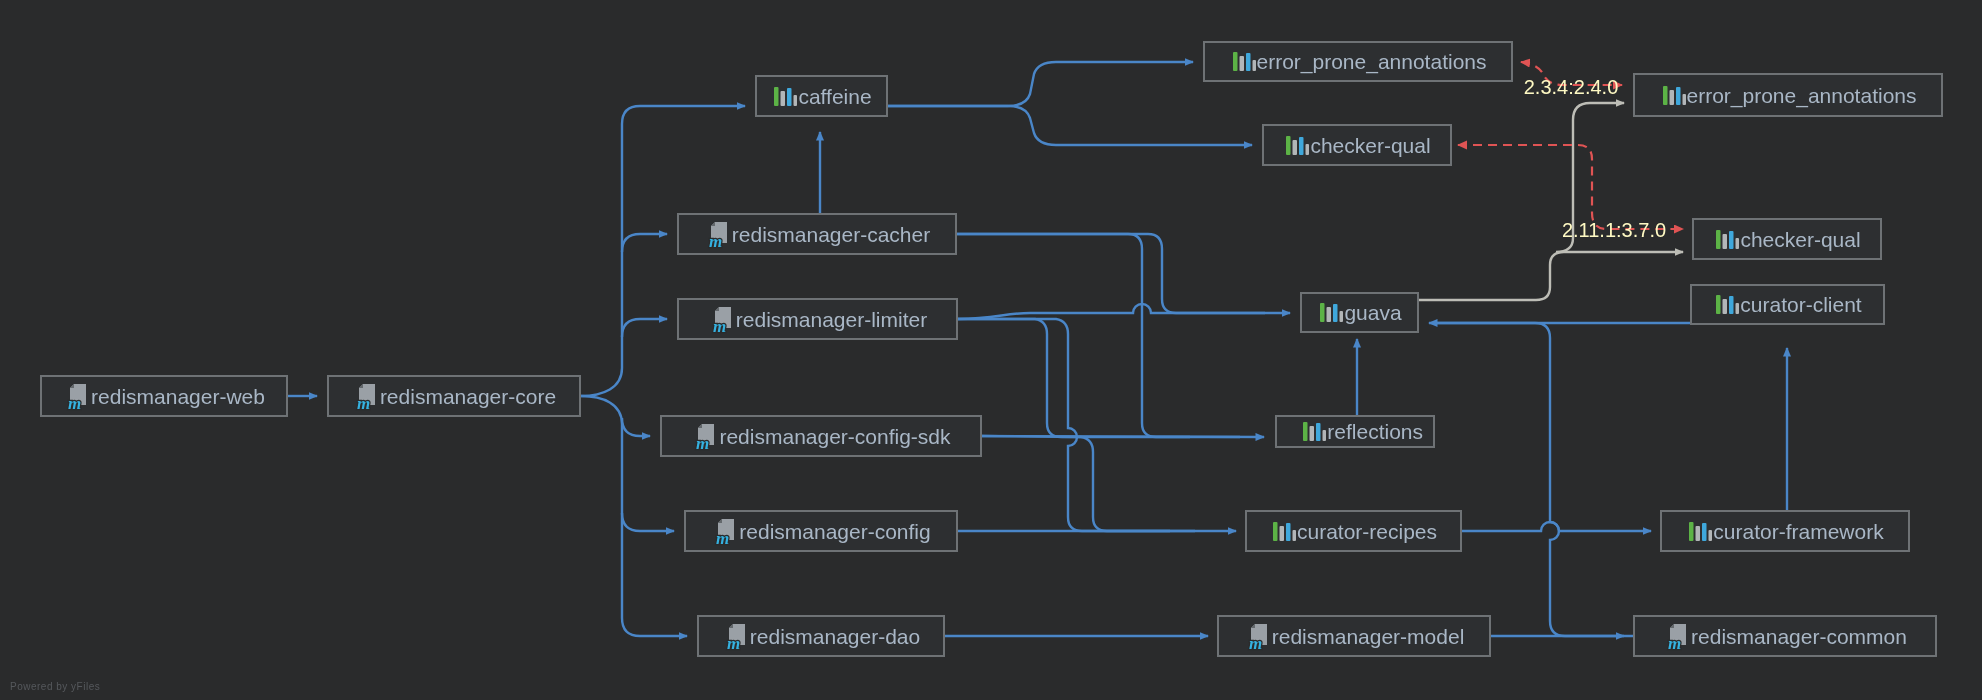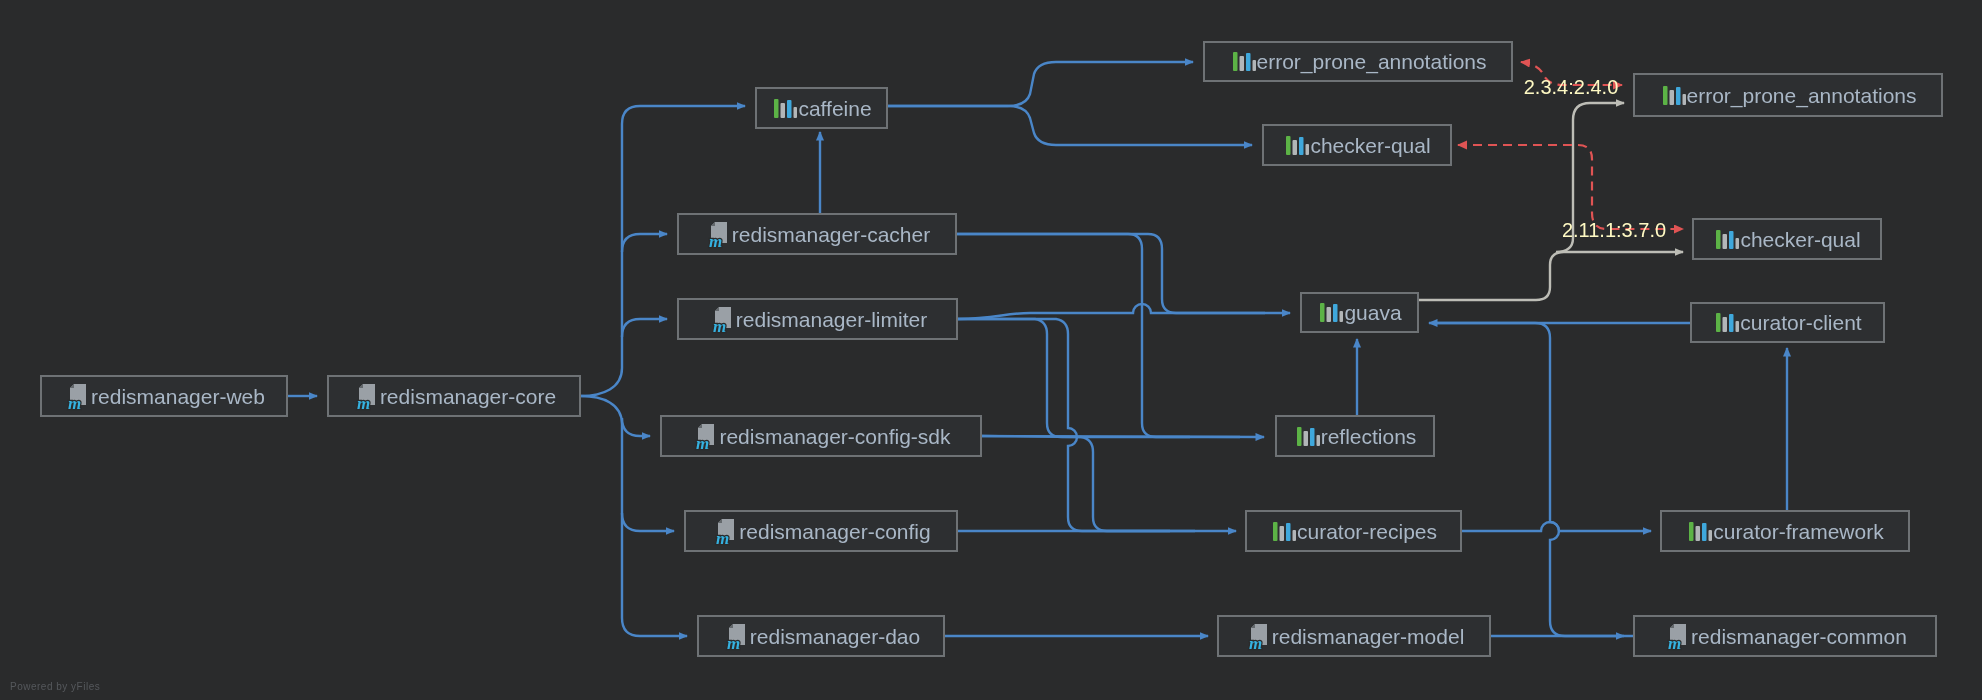--- a/index.html
+++ b/index.html
@@ -83,21 +83,21 @@
         <span class="lbl">redismanager-web</span>
       </div>
       <div class="node" style="left: 327px; top: 375px; width: 254px; height: 42px;">
         <svg width="28" height="29" viewBox="0 0 28 29">
           <path d="M11,2 L23,2 L23,23 L7,23 L7,6 Z" fill="#9aa0a6"></path>
           <path d="M11,2 L11,6 L7,6 Z" fill="#63686c"></path>
           <text x="5" y="27" font-family="Liberation Serif, serif" font-style="italic" font-weight="bold" font-size="17" fill="#35b1e0" stroke="#2a2b2c" stroke-width="2.5" paint-order="stroke">m</text>
         </svg>
         <span class="lbl">redismanager-core</span>
       </div>
-      <div class="node" style="left: 755px; top: 87px; width: 133px; height: 42px;">
+      <div class="node" style="left: 755px; top: 75px; width: 133px; height: 42px;">
         <svg width="27" height="27" viewBox="0 0 27 27">
           <rect x="3" y="4" width="4.5" height="19" rx="1" fill="#5cb346"></rect>
           <rect x="9.5" y="8" width="4.5" height="15" rx="1" fill="#b2b6b8"></rect>
           <rect x="16" y="5" width="4.5" height="18" rx="1" fill="#3fa8dc"></rect>
           <rect x="22.5" y="12" width="3.5" height="11" rx="1" fill="#b2b6b8"></rect>
         </svg>
         <span class="lbl">caffeine</span>
       </div>
       <div class="node" style="left: 677px; top: 213px; width: 280px; height: 42px;">
         <svg width="28" height="29" viewBox="0 0 28 29">
@@ -159,21 +159,21 @@
       </div>
       <div class="node" style="left: 1300px; top: 292px; width: 119px; height: 41px;">
         <svg width="27" height="27" viewBox="0 0 27 27">
           <rect x="3" y="4" width="4.5" height="19" rx="1" fill="#5cb346"></rect>
           <rect x="9.5" y="8" width="4.5" height="15" rx="1" fill="#b2b6b8"></rect>
           <rect x="16" y="5" width="4.5" height="18" rx="1" fill="#3fa8dc"></rect>
           <rect x="22.5" y="12" width="3.5" height="11" rx="1" fill="#b2b6b8"></rect>
         </svg>
         <span class="lbl">guava</span>
       </div>
-      <div class="node" style="left: 1275px; top: 415px; width: 160px; height: 42px;">
+      <div class="node" style="left: 1275px; top: 415px; width: 160px; height: 33px; justify-content: flex-end;">
         <svg width="27" height="27" viewBox="0 0 27 27">
           <rect x="3" y="4" width="4.5" height="19" rx="1" fill="#5cb346"></rect>
           <rect x="9.5" y="8" width="4.5" height="15" rx="1" fill="#b2b6b8"></rect>
           <rect x="16" y="5" width="4.5" height="18" rx="1" fill="#3fa8dc"></rect>
           <rect x="22.5" y="12" width="3.5" height="11" rx="1" fill="#b2b6b8"></rect>
         </svg>
         <span class="lbl">reflections</span>
       </div>
       <div class="node" style="left: 1245px; top: 510px; width: 217px; height: 42px; justify-content: center;">
         <svg width="27" height="27" viewBox="0 0 27 27">
@@ -203,21 +203,21 @@
       </div>
       <div class="node" style="left: 1692px; top: 218px; width: 190px; height: 42px;">
         <svg width="27" height="27" viewBox="0 0 27 27">
           <rect x="3" y="4" width="4.5" height="19" rx="1" fill="#5cb346"></rect>
           <rect x="9.5" y="8" width="4.5" height="15" rx="1" fill="#b2b6b8"></rect>
           <rect x="16" y="5" width="4.5" height="18" rx="1" fill="#3fa8dc"></rect>
           <rect x="22.5" y="12" width="3.5" height="11" rx="1" fill="#b2b6b8"></rect>
         </svg>
         <span class="lbl">checker-qual</span>
       </div>
-      <div class="node" style="left: 1690px; top: 302px; width: 195px; height: 41px;">
+      <div class="node" style="left: 1690px; top: 284px; width: 195px; height: 41px;">
         <svg width="27" height="27" viewBox="0 0 27 27">
           <rect x="3" y="4" width="4.5" height="19" rx="1" fill="#5cb346"></rect>
           <rect x="9.5" y="8" width="4.5" height="15" rx="1" fill="#b2b6b8"></rect>
           <rect x="16" y="5" width="4.5" height="18" rx="1" fill="#3fa8dc"></rect>
           <rect x="22.5" y="12" width="3.5" height="11" rx="1" fill="#b2b6b8"></rect>
         </svg>
         <span class="lbl">curator-client</span>
       </div>
       <div class="node" style="left: 1660px; top: 510px; width: 250px; height: 42px;">
         <svg width="27" height="27" viewBox="0 0 27 27">

